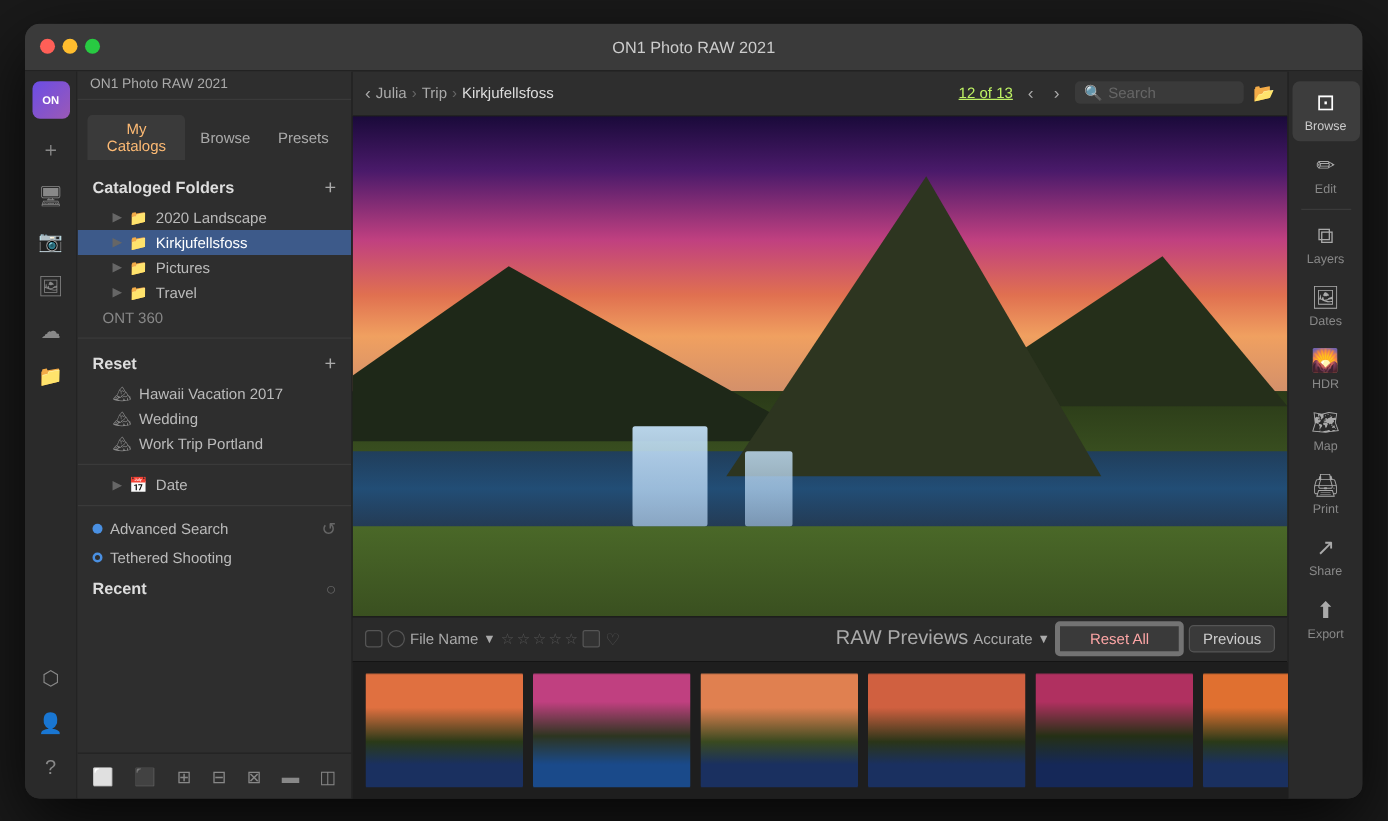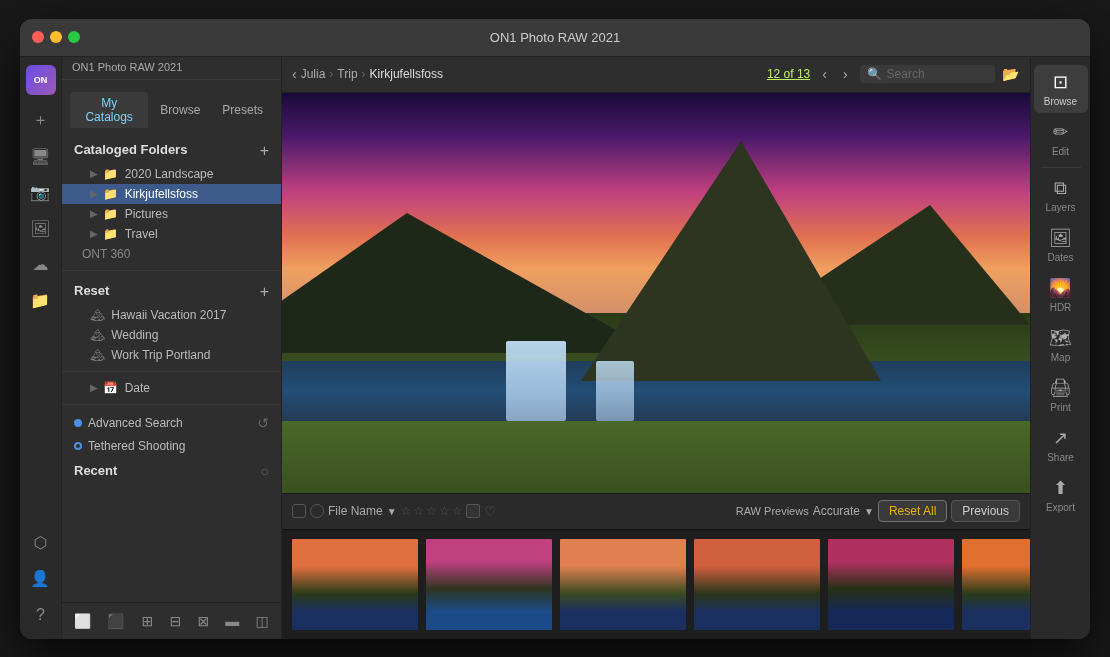--- a/index.html
+++ b/index.html
@@ -119,21 +119,21 @@
       padding: 4px 10px;
       border-radius: 4px 4px 0 0;
       font-size: 12px;
       cursor: pointer;
       color: #aaa;
       background: transparent;
       border: none;
     }
     .sidebar-tab.active {
       background: #3a3a3a;
-      color: #7dd3fc;
+      color: #fdba74;
     }
     .sidebar-content {
       flex: 1;
       overflow-y: auto;
       padding: 8px 0;
     }
     .sidebar-content::-webkit-scrollbar { width: 4px; }
     .sidebar-content::-webkit-scrollbar-thumb { background: #555; border-radius: 2px; }
     .sidebar-section-header {
       display: flex;
@@ -428,38 +428,38 @@
       height: 14px;
       background: #333;
       border: 1px solid #555;
       border-radius: 2px;
     }
     .heart {
       color: #555;
       font-size: 13px;
     }
     .raw-label {
-      font-size: 11px;
+      font-size: 16px;
       color: #aaa;
     }
     .raw-dropdown {
       display: flex;
       align-items: center;
       gap: 4px;
       font-size: 12px;
       color: #aaa;
       cursor: pointer;
     }
     .bar-spacer { flex: 1; }
     .reset-btn {
-      padding: 3px 10px;
+      padding: 3px 24px;
       background: #3a3a3a;
-      border: 1px solid #737373;
+      border: 4px solid #737373;
       border-radius: 4px;
-      color: #eab308;
+      color: #fca5a5;
       font-size: 12px;
       cursor: pointer;
     }
     .prev-btn {
       padding: 3px 10px;
       background: #3a3a3a;
       border: 1px solid #555;
       border-radius: 4px;
       color: #ccc;
       font-size: 12px;

